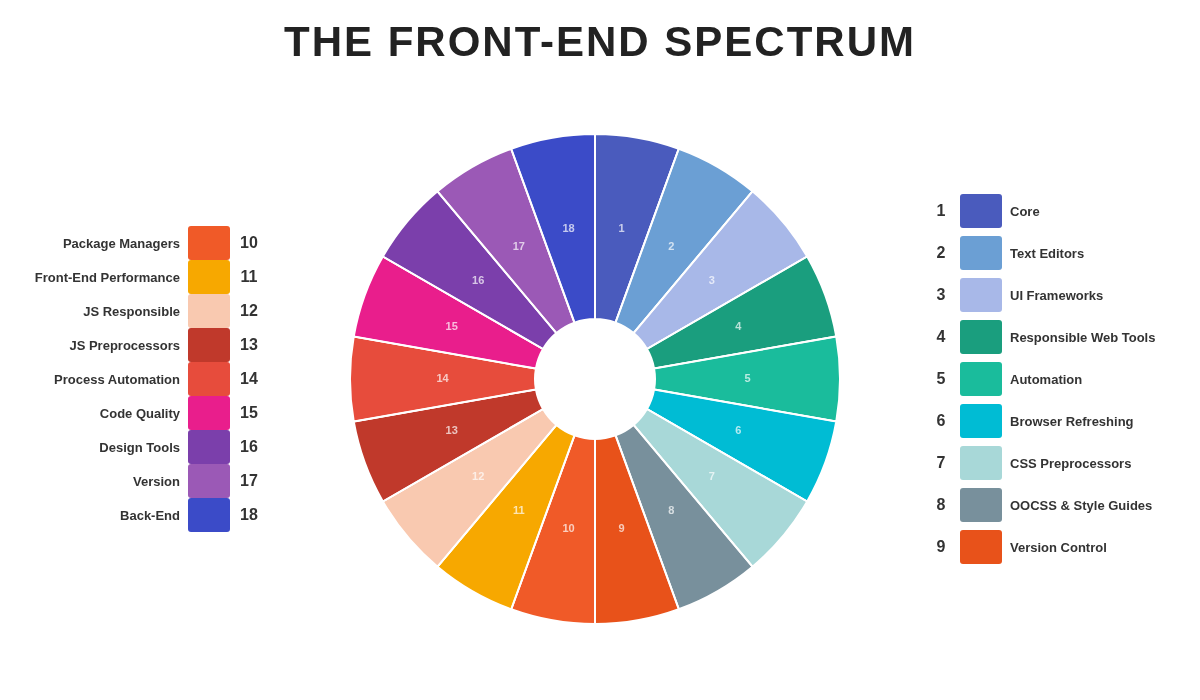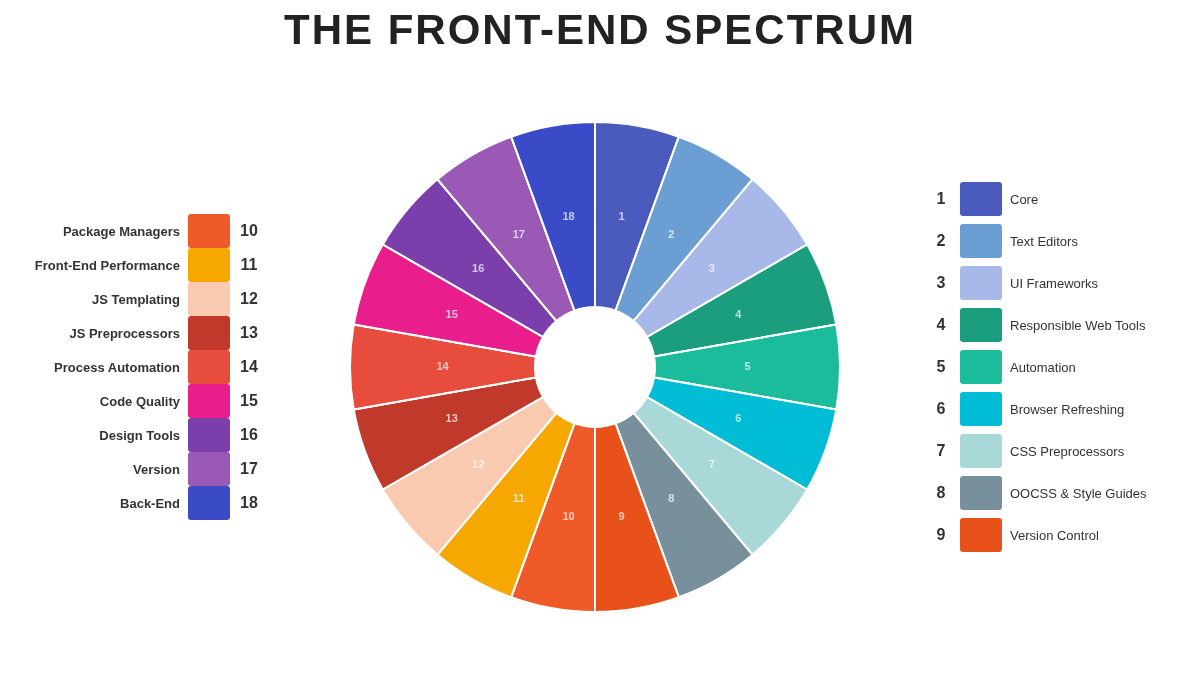--- a/index.html
+++ b/index.html
@@ -9,21 +9,21 @@
       width: 1200px;
       height: 700px;
       overflow: hidden;
       position: relative;
     }
     .page-title {
       text-align: center;
       font-size: 42px;
       font-weight: 900;
       letter-spacing: 2px;
-      padding-top: 6px;
+      padding-top: 18px;
       padding-bottom: 8px;
       color: #222;
     }
     .main-layout {
       display: flex;
       align-items: center;
       justify-content: space-between;
       width: 100%;
       height: 610px;
       padding: 0 10px;
@@ -65,21 +65,21 @@
       text-align: center;
     }
     .legend-swatch {
       width: 42px;
       height: 34px;
       border-radius: 3px;
       flex-shrink: 0;
     }
     .legend-label-right {
       font-size: 13px;
-      font-weight: 400;
+      font-weight: 700;
       color: #333;
       flex: 1;
     }
     
     .wheel-container {
       flex: 1;
       display: flex;
       justify-content: center;
       align-items: center;
       height: 100%;
@@ -101,21 +101,21 @@
     <span class="legend-label-left">Package Managers</span>
     <div class="legend-swatch" style="background:#F05A28"></div>
     <span class="legend-number">10</span>
   </div>
       <div class="legend-item">
     <span class="legend-label-left">Front-End Performance</span>
     <div class="legend-swatch" style="background:#F7A800"></div>
     <span class="legend-number">11</span>
   </div>
       <div class="legend-item">
-    <span class="legend-label-left">JS Templating</span>
+    <span class="legend-label-left">JS Responsible</span>
     <div class="legend-swatch" style="background:#F9C9B0"></div>
     <span class="legend-number">12</span>
   </div>
       <div class="legend-item">
     <span class="legend-label-left">JS Preprocessors</span>
     <div class="legend-swatch" style="background:#C0392B"></div>
     <span class="legend-number">13</span>
   </div>
       <div class="legend-item">
     <span class="legend-label-left">Process Automation</span>

